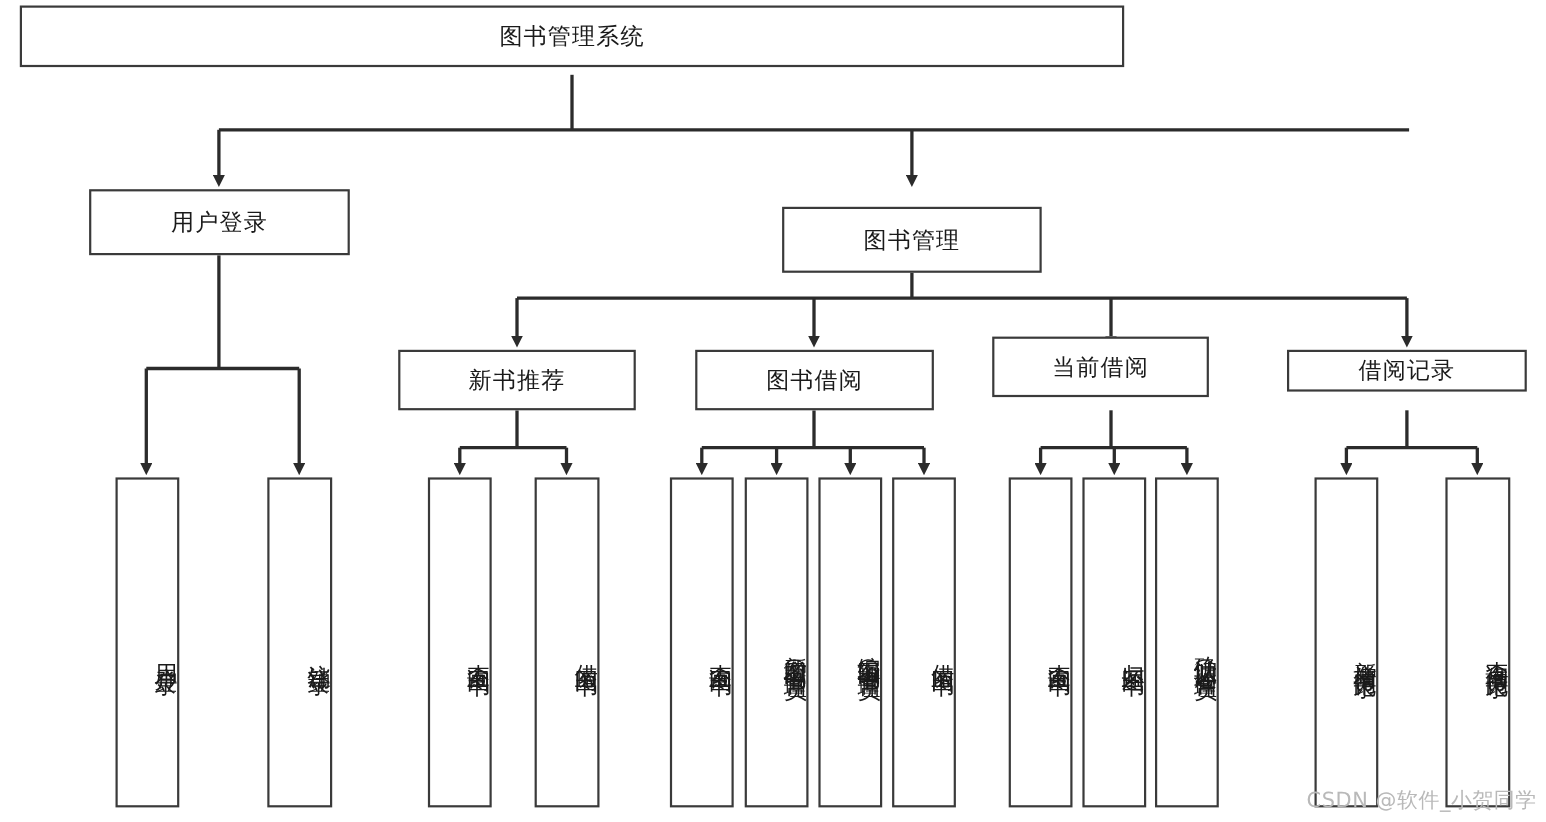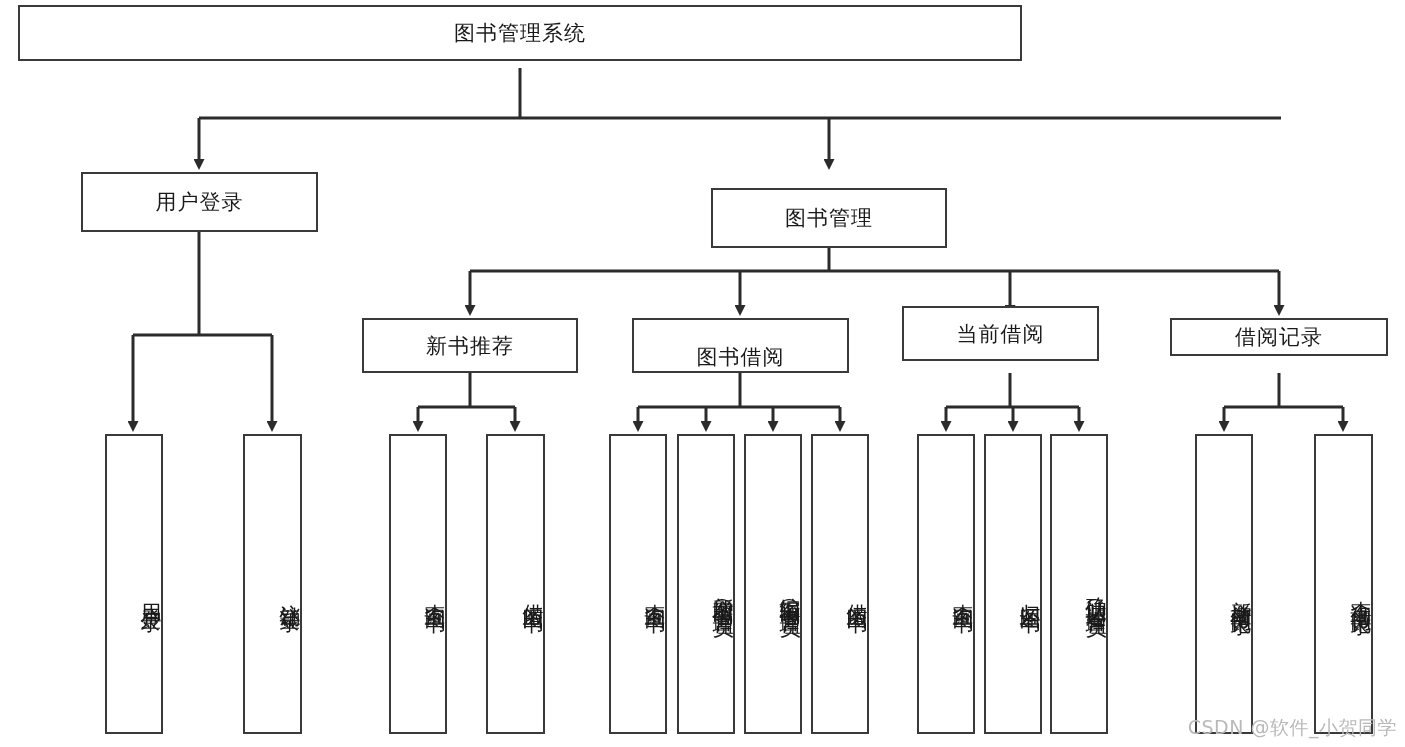--- a/index.html
+++ b/index.html
@@ -126,21 +126,21 @@
   <div class="node horiz" style="left:81px; top:172px; width:237px; height:60px;">
     <span>用户登录</span>
   </div>
   <div class="node horiz" style="left:711px; top:172px; width:236px; height:60px;margin-top:16px;">
     <span>图书管理</span>
   </div>
 
   <div class="node horiz" style="left:362px; top:318px; width:216px; height:55px;text-align:right;">
     <span>新书推荐</span>
   </div>
-  <div class="node horiz" style="left:632px; top:318px; width:217px; height:55px;align-items:flex-end;">
+  <div class="node horiz" style="left:632px; top:318px; width:217px; height:55px;">
     <span>图书借阅</span>
   </div>
   <div class="node horiz" style="left:902px; top:306px; width:197px; height:55px;">
     <span>当前借阅</span>
   </div>
   <div class="node horiz" style="left:1170px; top:318px; width:218px; height:38px;">
     <span>借阅记录</span>
   </div>
 
   <div class="node vert" style="left:105px; top:434px; width:58px; height:300px;">

